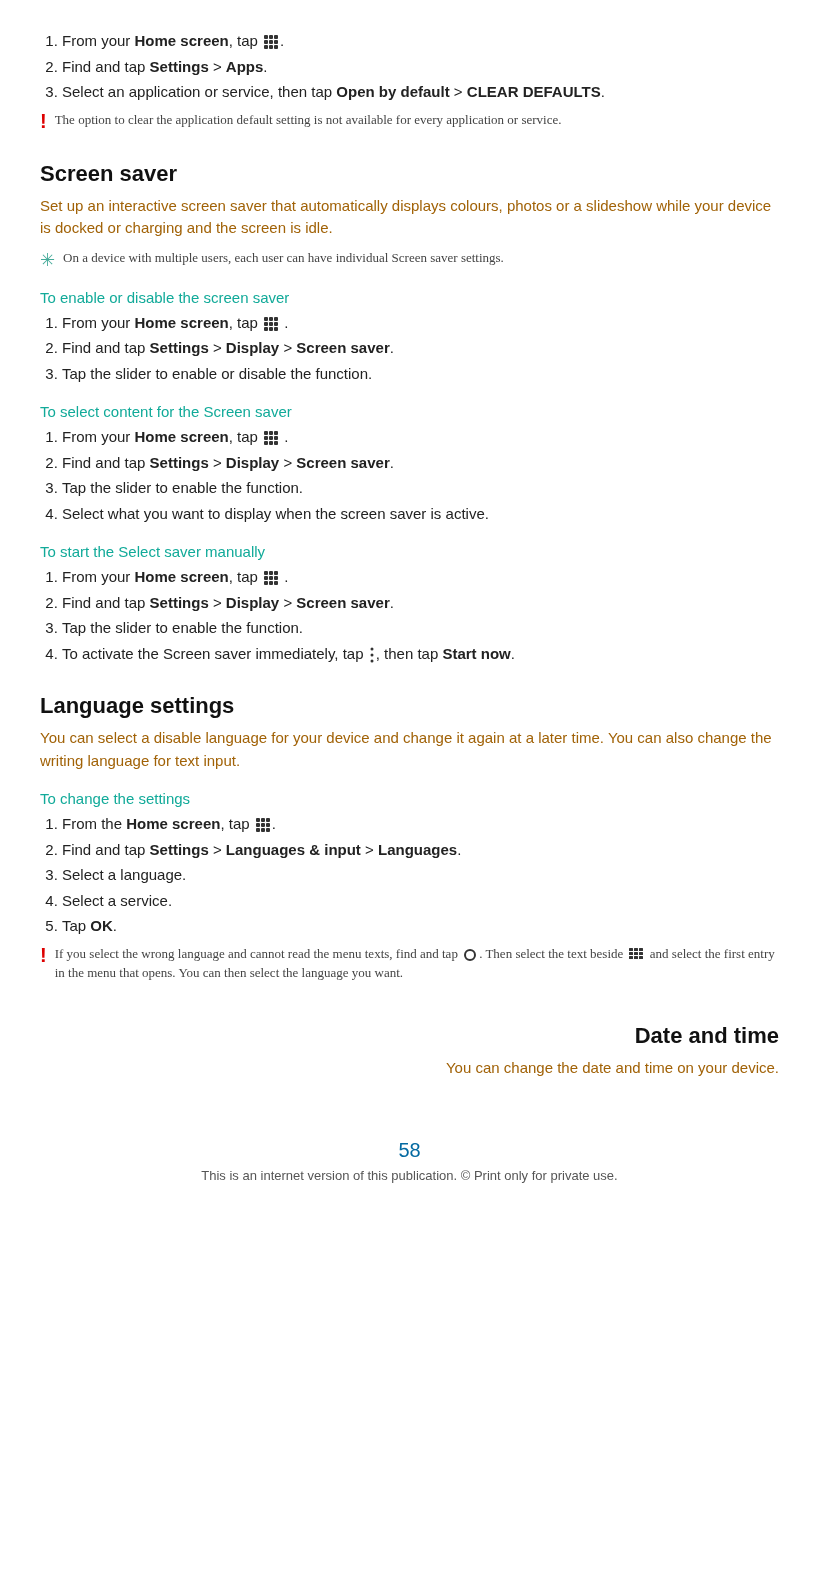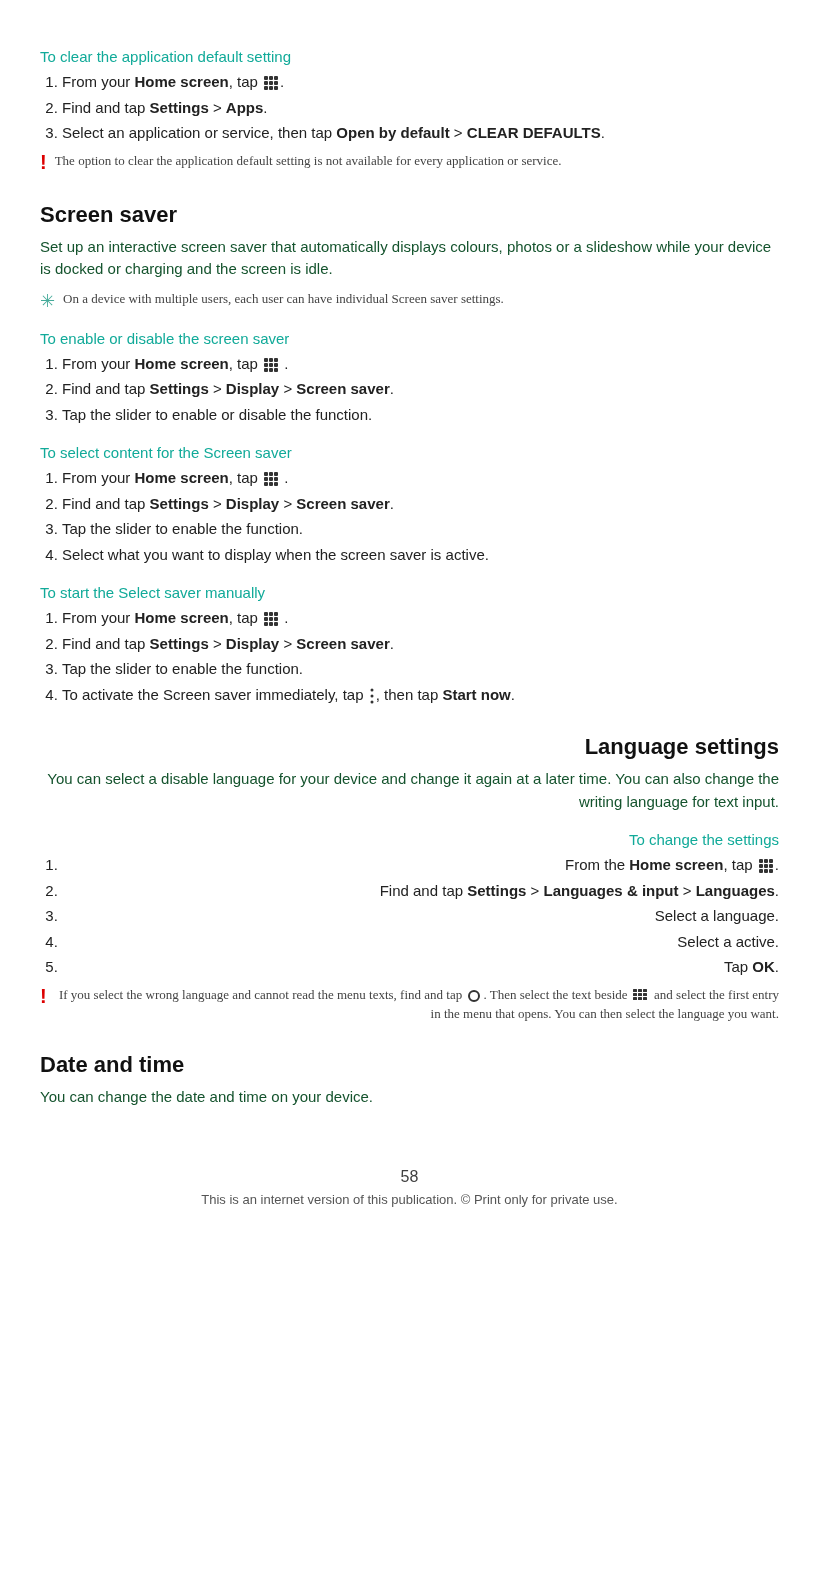--- a/index.html
+++ b/index.html
@@ -15,21 +15,21 @@
     .section-heading {
       font-size: 22px;
       font-weight: bold;
       margin-top: 28px;
       margin-bottom: 8px;
       color: #111;
     }
     .section-desc {
       margin-bottom: 8px;
       line-height: 1.5;
-      color: #14532d;
+      color: #a16207;
     }
     .tip-row {
       display: flex;
       align-items: flex-start;
       margin-bottom: 10px;
       margin-top: 4px;
     }
     .tip-icon {
       color: #4a9;
       font-size: 18px;
@@ -65,34 +65,33 @@
       margin-bottom: 3px;
       line-height: 1.5;
     }
     .page-footer {
       text-align: center;
       margin-top: 60px;
       color: #555;
       font-size: 13px;
     }
     .page-number {
-      color: #404040;
-      font-size: 16px;
+      color: #0369a1;
+      font-size: 20px;
       display: block;
       margin-bottom: 6px;
     }
     .kbd {
       font-weight: bold;
     }
   </style>
 </head>
 <body>
 
 <div>
-  <div class="subsection-heading">To clear the application default setting</div>
   <ol>
     <li>
       From your <span class="kbd">Home screen</span>, tap
       <svg width="16" height="16" viewBox="0 0 16 16" style="vertical-align:middle;margin:0 1px;" fill="#333">
         <rect x="1" y="1" width="4" height="4" rx="1"></rect>
           <rect x="6" y="1" width="4" height="4" rx="1"></rect>
           <rect x="11" y="1" width="4" height="4" rx="1"></rect>
         <rect x="1" y="6" width="4" height="4" rx="1"></rect>
           <rect x="6" y="6" width="4" height="4" rx="1"></rect>
           <rect x="11" y="6" width="4" height="4" rx="1"></rect>
@@ -199,21 +198,21 @@
       To activate the Screen saver immediately, tap
       <svg width="6" height="16" viewBox="0 0 6 16" style="vertical-align:middle;margin:0 1px;" fill="#333">
         <circle cx="3" cy="2" r="1.5"></circle>
           <circle cx="3" cy="8" r="1.5"></circle>
           <circle cx="3" cy="14" r="1.5"></circle>
       </svg>, then tap <span class="kbd">Start now</span>.
     </li>
   </ol>
 </div>
 
-<div style="margin-top:28px;text-align:right;">
+<div style="margin-top:28px;">
   <div class="section-heading">Language settings</div>
   <p class="section-desc">You can select a disable language for your device and change it again at a later time. You can also change the writing language for text input.</p>
 
   <div class="subsection-heading">To change the settings</div>
   <ol>
     <li>
       From the <span class="kbd">Home screen</span>, tap
       <svg width="16" height="16" viewBox="0 0 16 16" style="vertical-align:middle;margin:0 1px;" fill="#333">
         <rect x="1" y="1" width="4" height="4" rx="1"></rect>
           <rect x="6" y="1" width="4" height="4" rx="1"></rect>
@@ -223,21 +222,21 @@
           <rect x="11" y="6" width="4" height="4" rx="1"></rect>
         <rect x="1" y="11" width="4" height="4" rx="1"></rect>
           <rect x="6" y="11" width="4" height="4" rx="1"></rect>
           <rect x="11" y="11" width="4" height="4" rx="1"></rect>
       </svg>.
     </li>
     <li>
       Find and tap <span class="kbd">Settings</span> &gt; <span class="kbd">Languages &amp; input</span> &gt; <span class="kbd">Languages</span>.
     </li>
     <li>Select a language.</li>
-    <li>Select a active.</li>
+    <li>Select a service.</li>
     <li>Tap <span class="kbd">OK</span>.</li>
   </ol>
 
   <div class="tip-row">
     <span class="warning-icon">!</span>
     <span class="tip-text">
       If you select the wrong language and cannot read the menu texts, find and tap
       <svg width="14" height="14" viewBox="0 0 14 14" style="vertical-align:middle;margin:0 2px;" fill="none" stroke="#333" stroke-width="2">
         <circle cx="7" cy="7" r="5"></circle>
       </svg>. Then select the text beside
@@ -249,21 +248,21 @@
           <rect x="5" y="4" width="4" height="3" rx="0.5"></rect>
           <rect x="10" y="4" width="4" height="3" rx="0.5"></rect>
         <rect x="0" y="8" width="4" height="3" rx="0.5"></rect>
           <rect x="5" y="8" width="4" height="3" rx="0.5"></rect>
           <rect x="10" y="8" width="4" height="3" rx="0.5"></rect>
       </svg> and select the first entry in the menu that opens. You can then select the language you want.
     </span>
   </div>
 </div>
 
-<div style="margin-top:28px;">
+<div style="margin-top:40px;text-align:right;">
   <div class="section-heading">Date and time</div>
   <p class="section-desc">You can change the date and time on your device.</p>
 </div>
 
 <div class="page-footer">
   <span class="page-number">58</span>
   <span>This is an internet version of this publication. © Print only for private use.</span>
 </div>
 
 </body></html>

